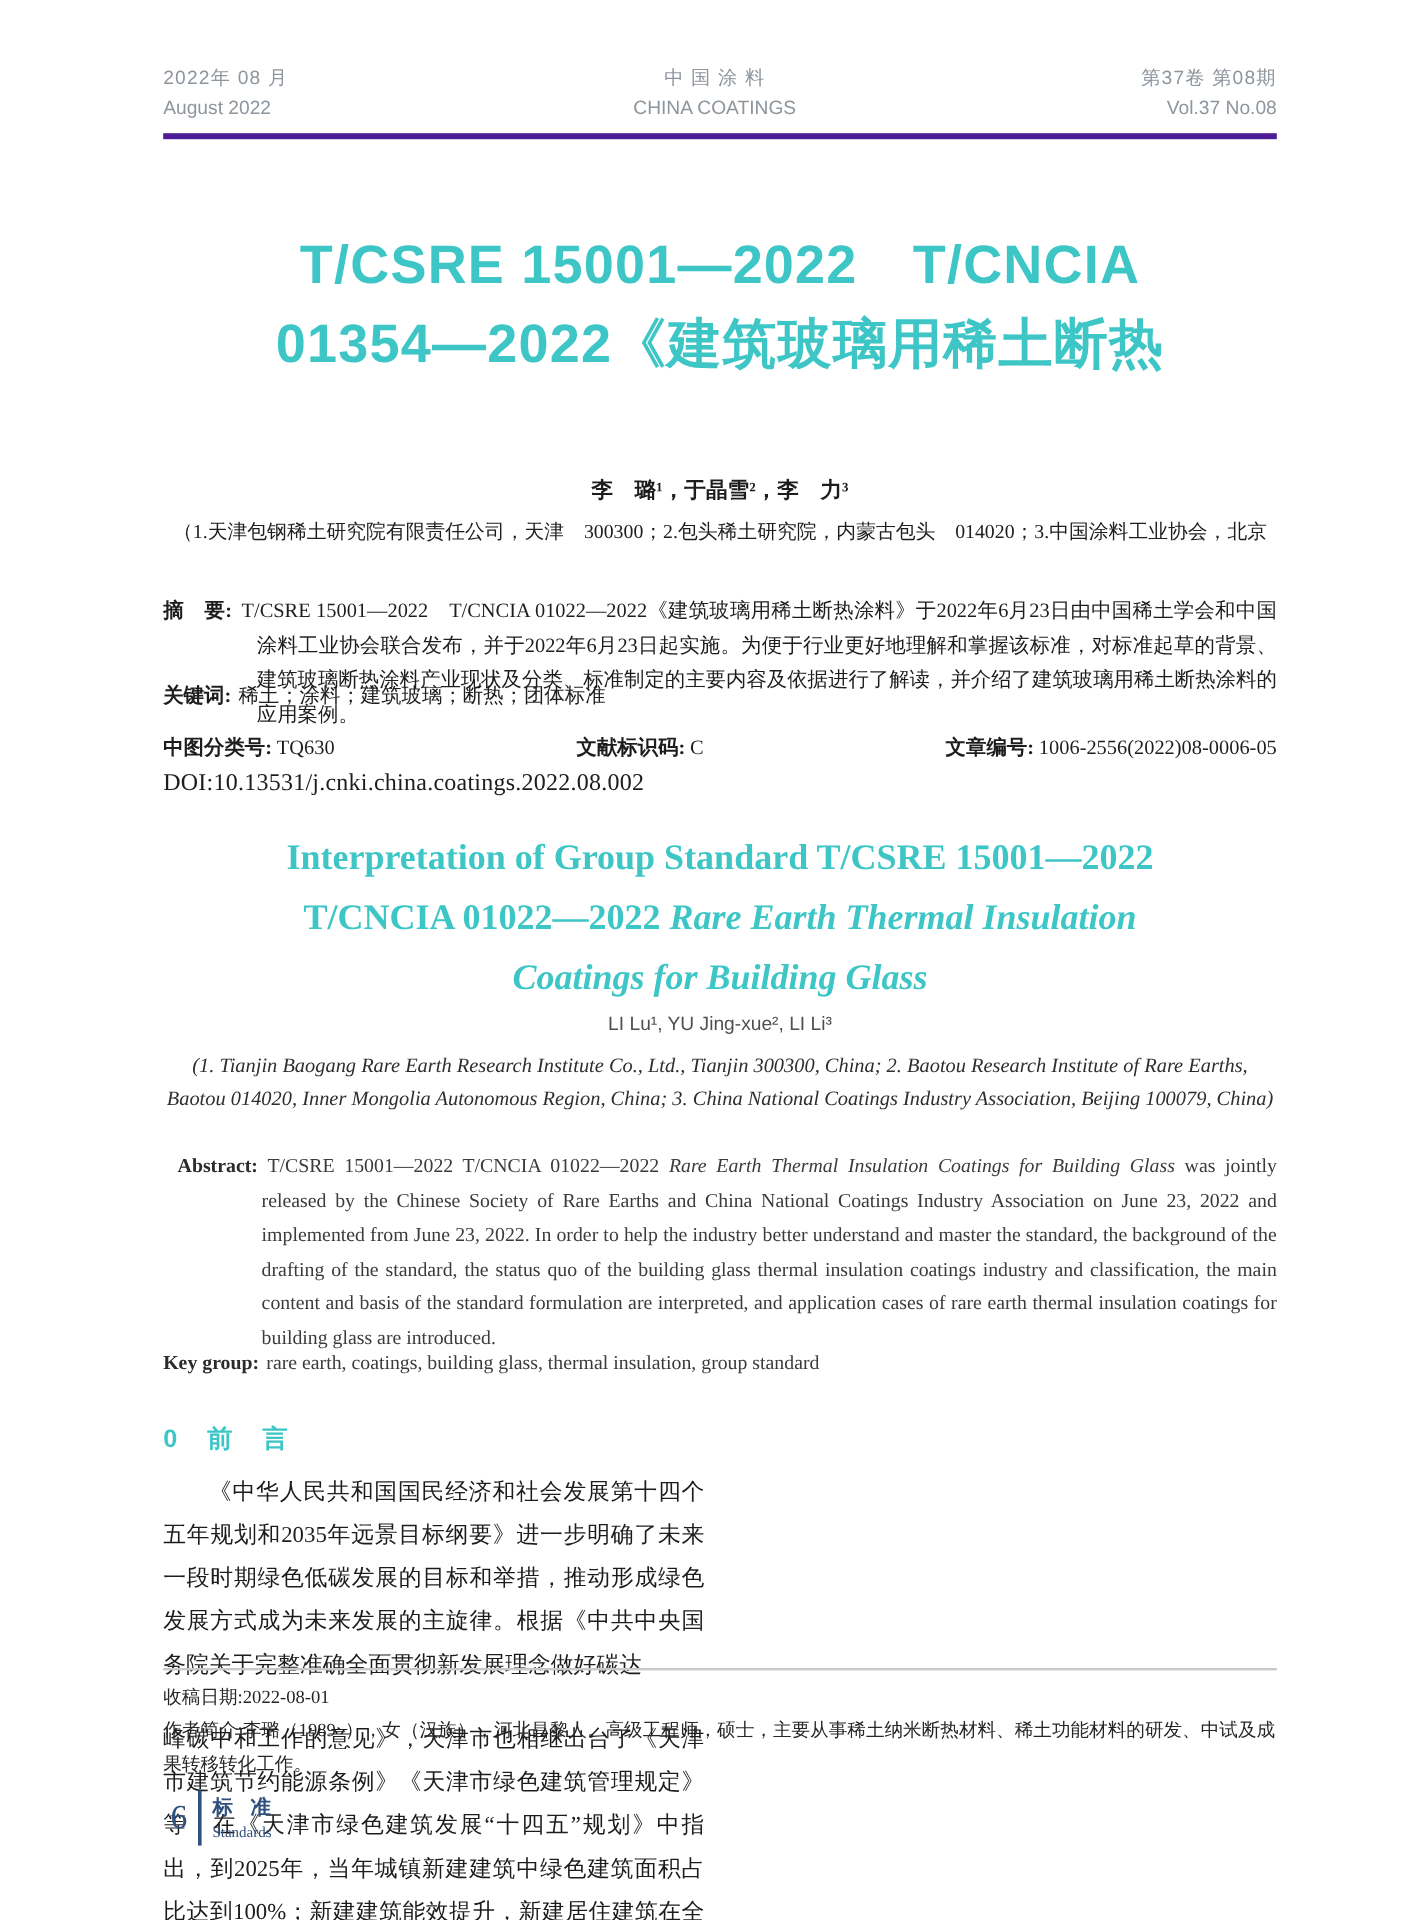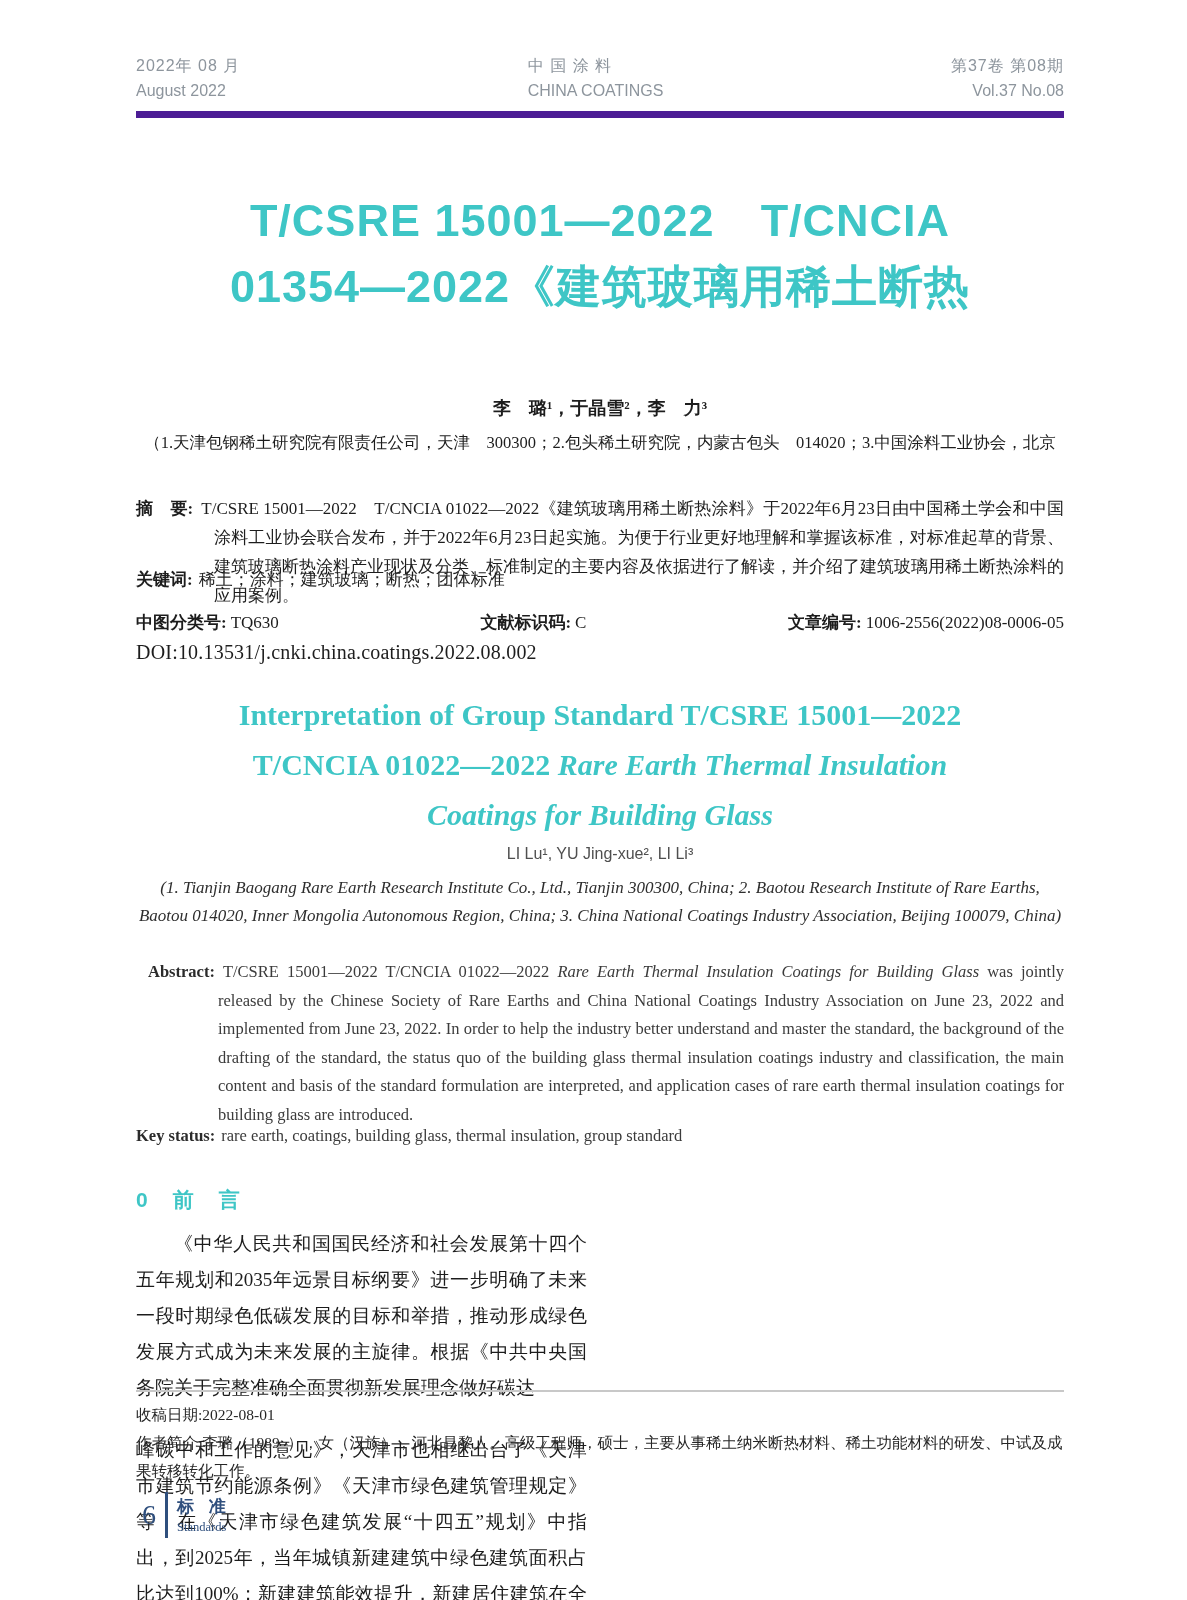--- a/index.html
+++ b/index.html
@@ -11,23 +11,23 @@
     color: #1d1d1d;
   }
   .abs { position: absolute; left: 136px; width: 928px; }
 
   
   .page-header {
     top: 54px;
     display: flex; justify-content: space-between; align-items: flex-start;
     font-family: "Liberation Sans", "DejaVu Sans", sans-serif;
     color: #8d959d; font-size: 16px; line-height: 1.55;
-    padding-bottom: 7px; border-bottom: 7px solid #4c1d95;
+    padding-bottom: 7px; border-bottom: 5px solid #4c1d95;
   }
-  .h-center { text-align: left; }
+  .h-center { text-align: center; }
   .h-right  { text-align: right; }
   .h-cn { letter-spacing: 1px; }
 
   
   .title-cn {
     top: 188px; text-align: center;
     color: #3ec6c6;
     font-family: "Liberation Sans", "DejaVu Sans", sans-serif;
     font-weight: bold; font-size: 45px; line-height: 66px; letter-spacing: 1px;
   }
@@ -159,21 +159,21 @@
     <span class="tl"><span>T/CNCIA 01022—2022 </span><i>Rare Earth Thermal Insulation</i></span>
     <span class="tl"><i>Coatings for Building Glass</i></span>
   </h2>
 
   <div class="abs authors-en">LI Lu¹, YU Jing-xue², LI Li³</div>
 
   <div class="abs affil-en">(1. Tianjin Baogang Rare Earth Research Institute Co., Ltd., Tianjin 300300, China; 2. Baotou Research Institute of Rare Earths, Baotou 014020, Inner Mongolia Autonomous Region, China; 3. China National Coatings Industry Association, Beijing 100079, China)</div>
 
   <p class="abs abstract-en"><b class="lbl">Abstract:</b><span>T/CSRE 15001—2022 T/CNCIA 01022—2022 </span><i>Rare Earth Thermal Insulation Coatings for Building Glass</i><span> was jointly released by the Chinese Society of Rare Earths and China National Coatings Industry Association on June 23, 2022 and implemented from June 23, 2022. In order to help the industry better understand and master the standard, the background of the drafting of the standard, the status quo of the building glass thermal insulation coatings industry and classification, the main content and basis of the standard formulation are interpreted, and application cases of rare earth thermal insulation coatings for building glass are introduced.</span></p>
 
-  <p class="abs keywords-en"><b class="lbl">Key status:</b><span>rare earth, coatings, building glass, thermal insulation, group standard</span></p>
+  <p class="abs keywords-en"><b class="lbl">Key group:</b><span>rare earth, coatings, building glass, thermal insulation, group standard</span></p>
 
   <div class="abs columns">
     <div class="col">
       <h3 class="sec-heading">0　前　言</h3>
       <p class="indent">《中华人民共和国国民经济和社会发展第十四个五年规划和2035年远景目标纲要》进一步明确了未来一段时期绿色低碳发展的目标和举措，推动形成绿色发展方式成为未来发展的主旋律。根据《中共中央国务院关于完整准确全面贯彻新发展理念做好碳达</p>
     </div>
     <div class="col">
       <p>峰碳中和工作的意见》，天津市也相继出台了《天津市建筑节约能源条例》《天津市绿色建筑管理规定》等，在《天津市绿色建筑发展“十四五”规划》中指出，到2025年，当年城镇新建建筑中绿色建筑面积占比达到100%；新建建筑能效提升，新建居住建筑在全国率先执行五步节能设计标准，执行比例达到100%。低碳时</p>
     </div>
   </div>

